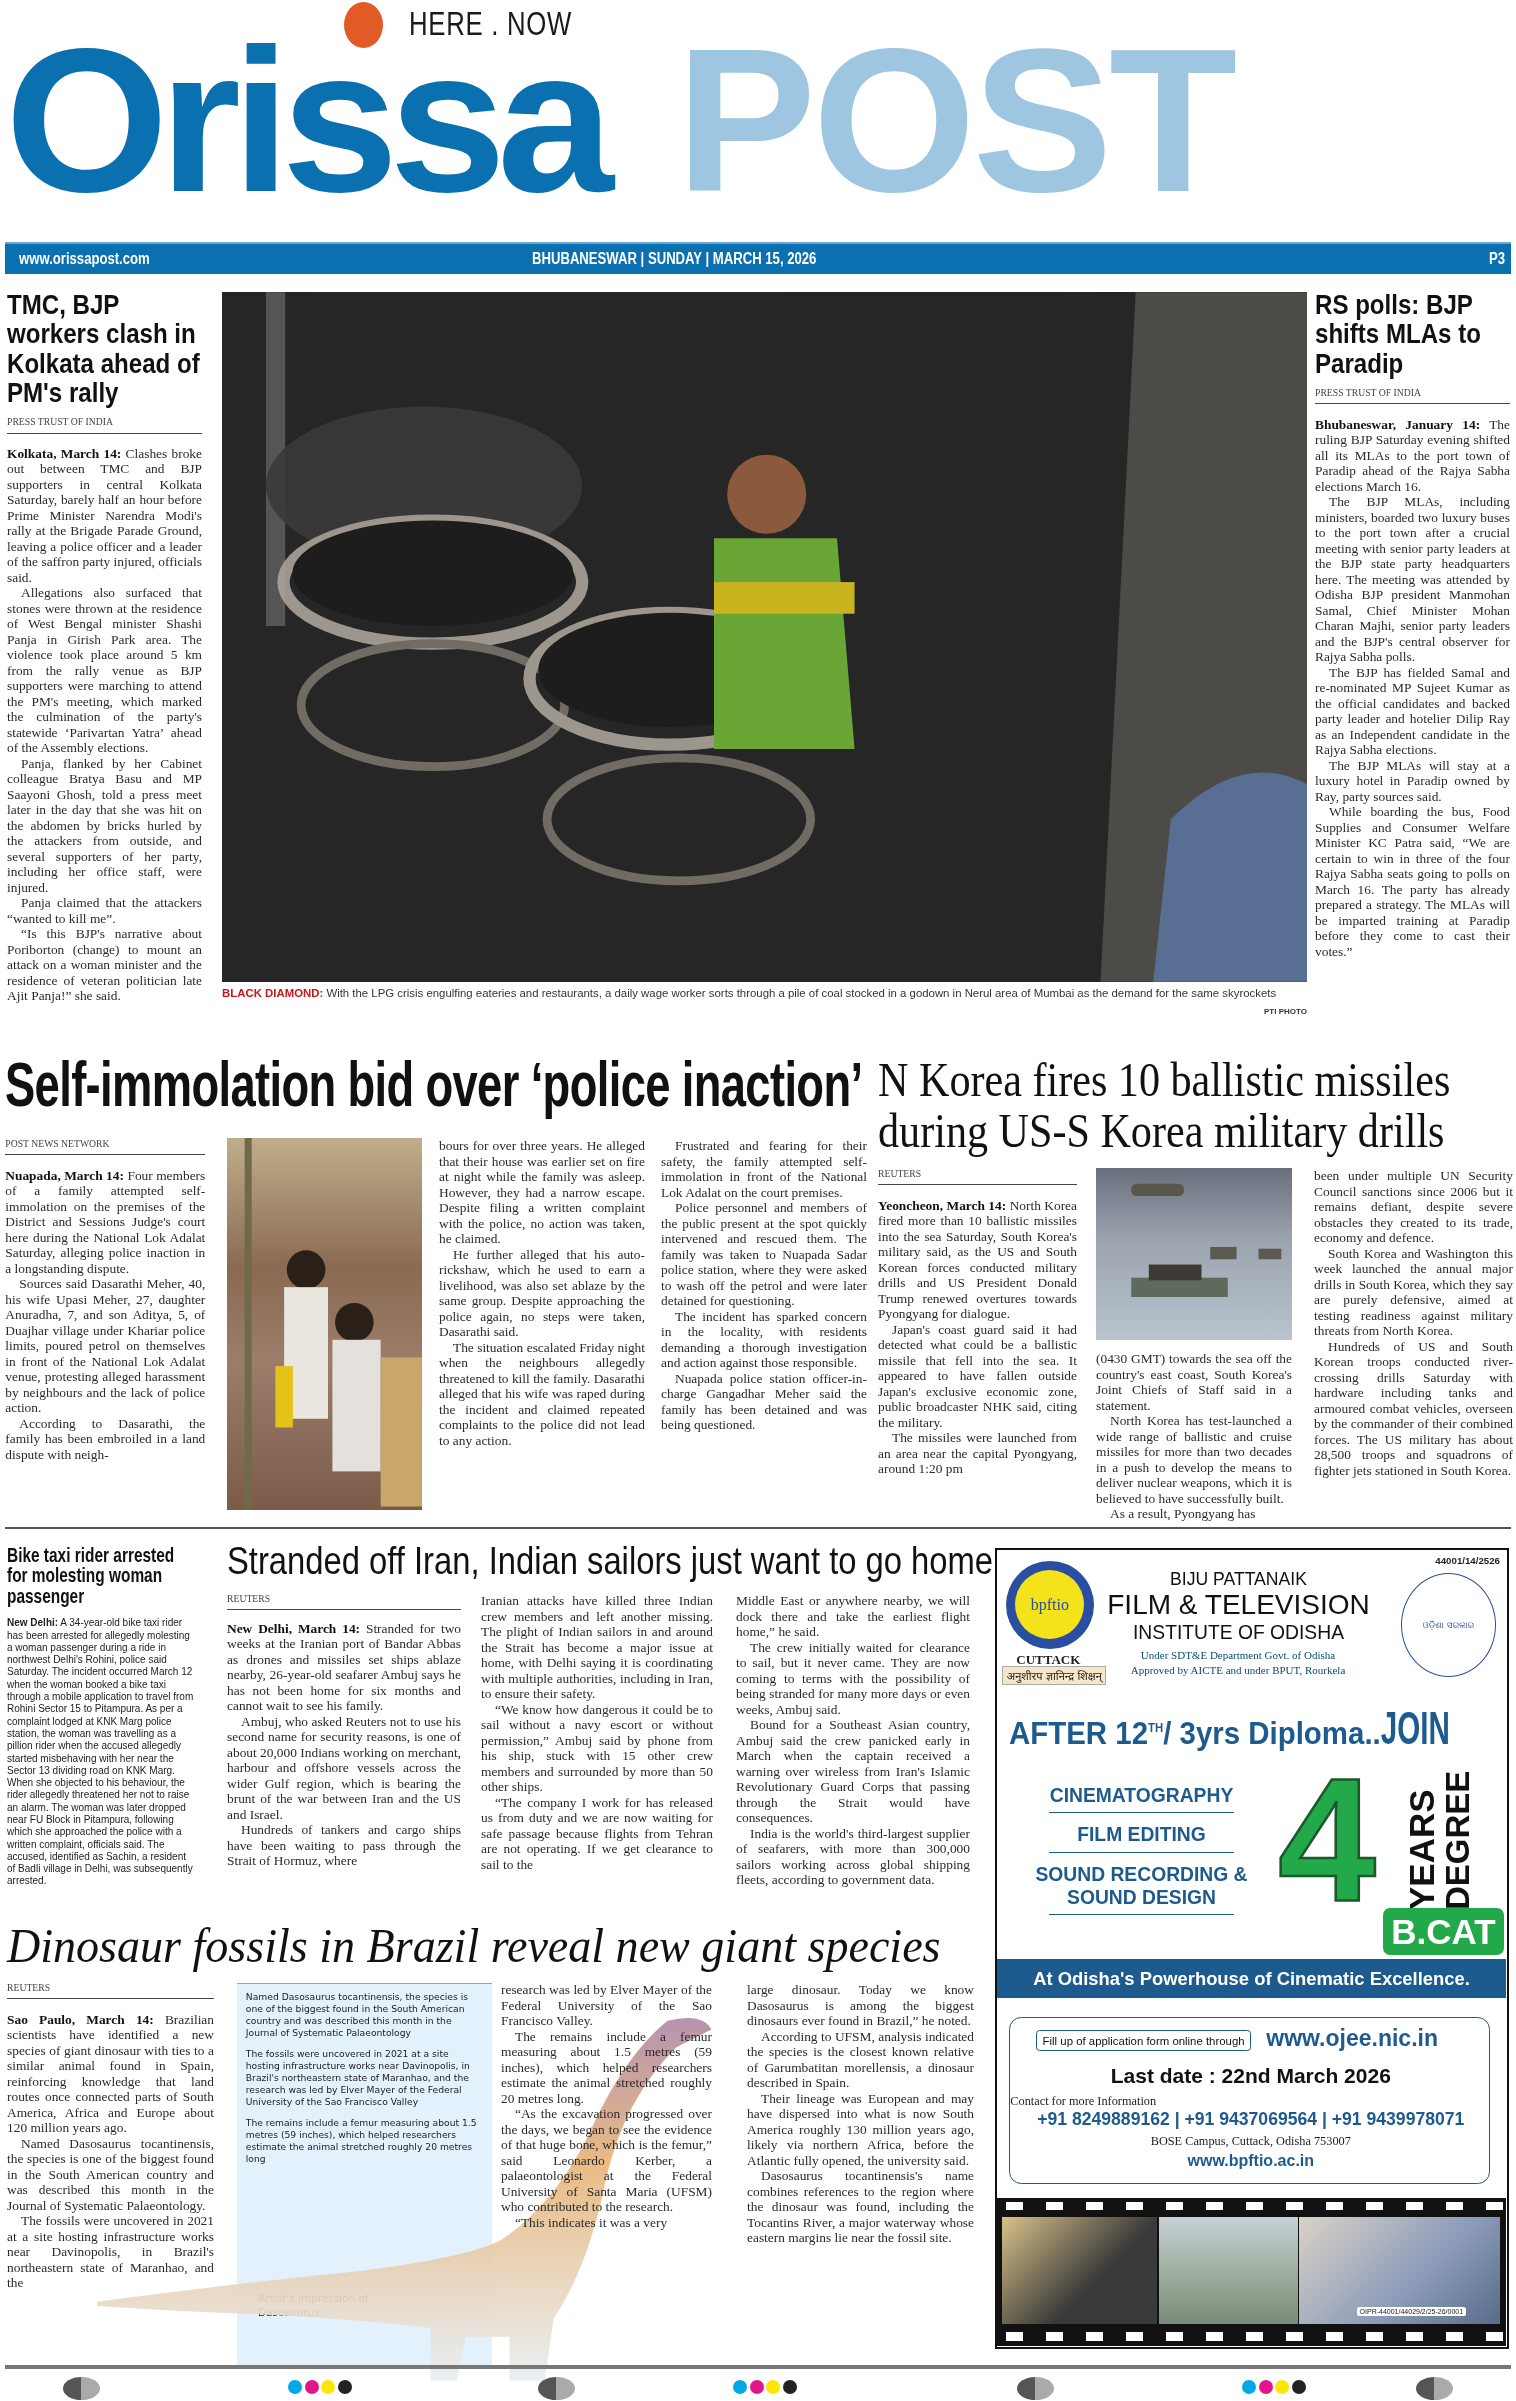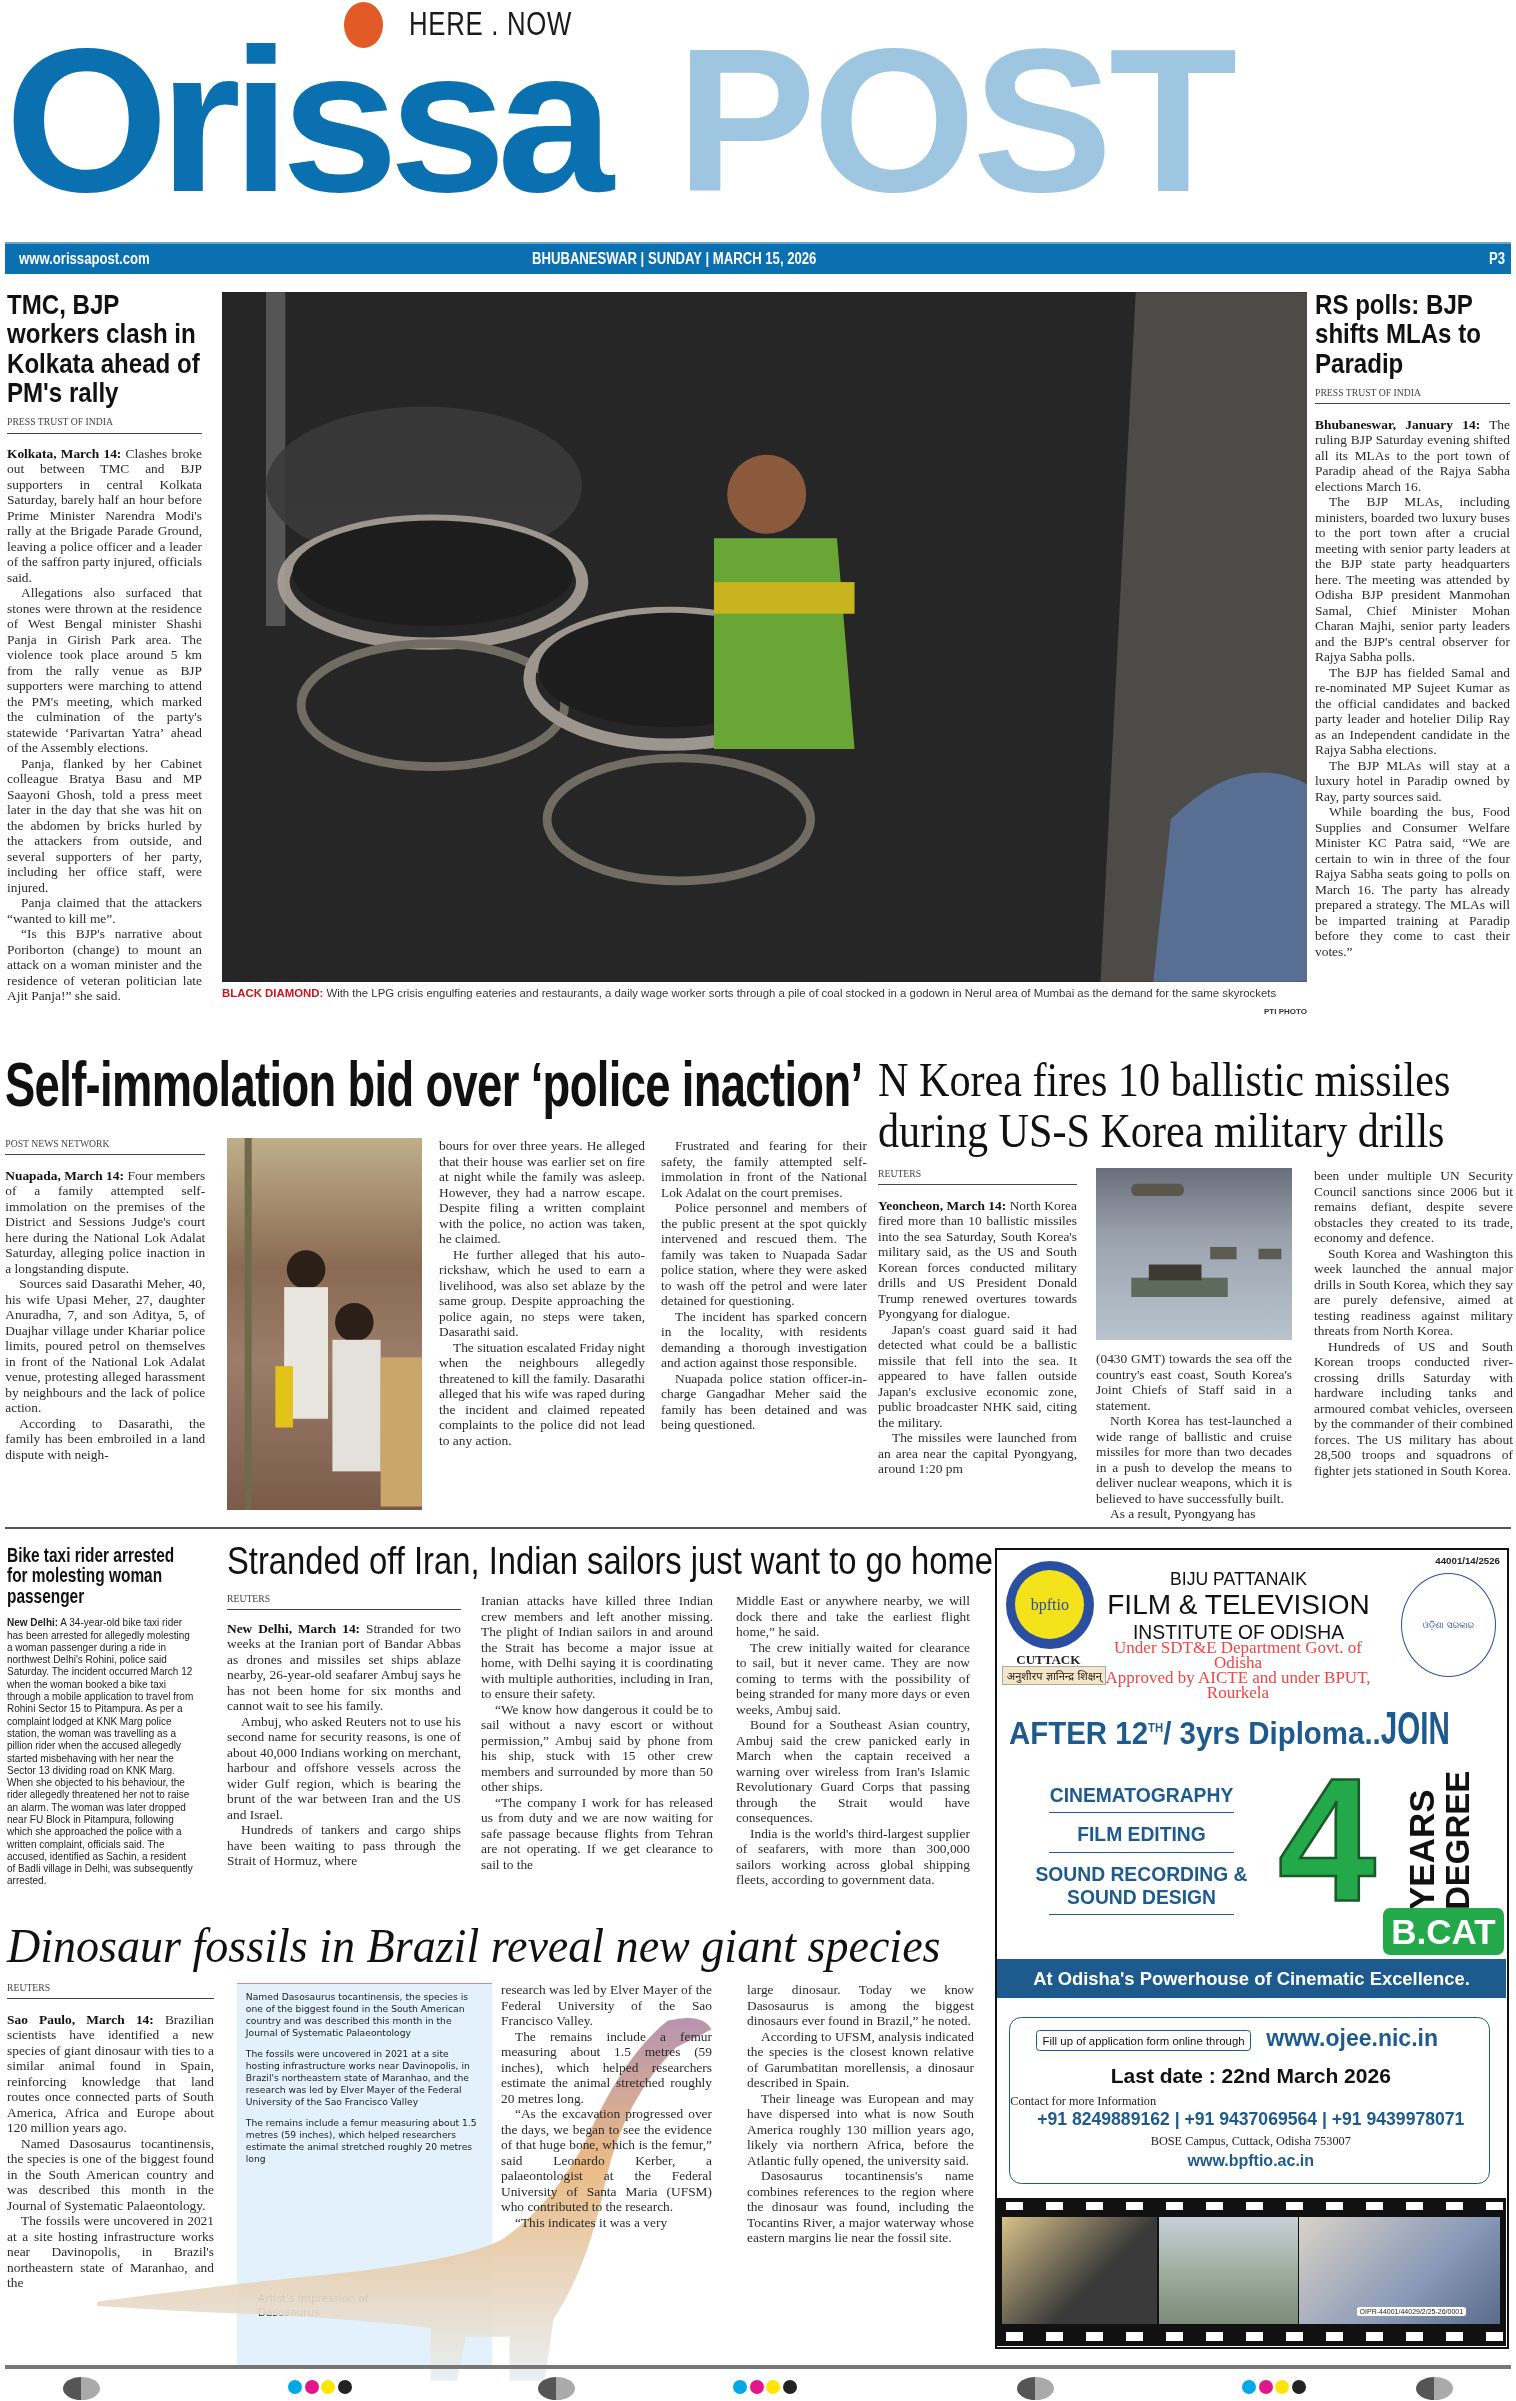--- a/index.html
+++ b/index.html
@@ -184,21 +184,21 @@
   </div>
 </div>
 
 <div class="abs" style="left:227px;top:1539px;width:755px">
   <div style="font-family:'Liberation Sans',sans-serif;font-size:39px;color:#111;transform:scaleX(.84);transform-origin:left top;width:905px;white-space:nowrap">Stranded off Iran, Indian sailors just want to go home</div>
 </div>
 <div class="abs" style="left:227px;top:1593px;width:234px">
   <div class="byline">REUTERS</div>
   <div class="body" style="margin-top:10.5px">
     <p class="first"><b>New Delhi, March 14:</b> <span>Stranded for two weeks at the Iranian port of Bandar Abbas as drones and missiles set ships ablaze nearby, 26-year-old seafarer Ambuj says he has not been home for six months and cannot wait to see his family.</span></p>
-    <p>Ambuj, who asked Reuters not to use his second name for security reasons, is one of about 40,000 Indians working on merchant, harbour and offshore vessels across the wider Gulf region, which is bearing the brunt of the war between Iran and the US and Israel.</p>
+    <p>Ambuj, who asked Reuters not to use his second name for security reasons, is one of about 20,000 Indians working on merchant, harbour and offshore vessels across the wider Gulf region, which is bearing the brunt of the war between Iran and the US and Israel.</p>
     <p>Hundreds of tankers and cargo ships have been waiting to pass through the Strait of Hormuz, where</p>
   </div>
 </div>
 <div class="abs" style="left:481px;top:1593px;width:232px">
   <div class="body">
     <p class="first">Iranian attacks have killed three Indian crew members and left another missing. The plight of Indian sailors in and around the Strait has become a major issue at home, with Delhi saying it is coordinating with multiple authorities, including in Iran, to ensure their safety.</p>
     <p>“We know how dangerous it could be to sail without a navy escort or without permission,” Ambuj said by phone from his ship, stuck with 15 other crew members and surrounded by more than 50 other ships.</p>
     <p>“The company I work for has released us from duty and we are now waiting for safe passage because flights from Tehran are not operating. If we get clearance to sail to the</p>
   </div>
 </div>
@@ -261,21 +261,21 @@
   <div class="abs ad-sans" style="right:7px;top:5.3px;font-size:9.7px;color:#222">44001/14/2526</div>
 
   <div class="abs" style="left:8.8px;top:10.5px;width:88px;height:88px;border-radius:50%;background:#2b4fa0;display:flex;align-items:center;justify-content:center">
     <div style="width:69px;height:69px;border-radius:50%;background:#f4e21a;display:flex;align-items:center;justify-content:center;font-family:'Liberation Serif',serif;font-size:16px;color:#2b4fa0">bpftio</div>
   </div>
   <div class="abs" style="left:19.3px;top:102px;font-family:'Liberation Serif',serif;font-weight:bold;font-size:13px">CUTTACK</div>
   <div class="abs" style="left:5.3px;top:116px;font-size:11px;border:0.9px solid #aaa;background:#f6e6c8;padding:0.9px 3.5px;font-family:'DejaVu Sans',sans-serif">अनुशीरप ज्ञानिन्द्र शिक्षन्</div>
   <div class="abs ad-sans" style="left:123px;top:19.3px;width:237px;text-align:center;font-size:17.6px;font-weight:normal;color:#111">BIJU PATTANAIK</div>
   <div class="abs ad-sans" style="left:101px;top:39px;width:281px;text-align:center;font-size:28px;font-weight:normal;color:#111">FILM &amp; TELEVISION</div>
   <div class="abs ad-sans" style="left:123px;top:72px;width:237px;text-align:center;font-size:19.3px;font-weight:normal;color:#111">INSTITUTE OF ODISHA</div>
-  <div class="abs" style="left:105px;top:90px;width:272px;text-align:center;font-family:'Liberation Serif',serif;font-size:17px;line-height:15px;color:#ef4444">
+  <div class="abs" style="left:105px;top:98px;width:272px;text-align:center;font-family:'Liberation Serif',serif;font-size:11px;line-height:15px;color:#0c4a6e">
     <div>Under SDT&amp;E Department Govt. of Odisha</div>
     <div>Approved by AICTE and under BPUT, Rourkela</div>
   </div>
   <div class="abs" style="left:404px;top:23px;width:95px;height:104px;border-radius:50%;border:1.8px solid #2b4fa0;display:flex;align-items:center;justify-content:center;font-size:8.8px;color:#2b4fa0">
       <span>ଓଡ଼ିଶା ସରକାର</span>
     </div>
 
   <div class="abs ad-sans blue" style="left:12.3px;top:151px;font-size:32px;white-space:nowrap;transform:scaleX(.92);transform-origin:left top">
     <span>AFTER 12</span><sup style="font-size:12.3px">TH</sup><span>/ 3yrs Diploma..</span><span style="font-size:46px;transform:scaleX(.7);display:inline-block;transform-origin:left bottom">JOIN</span>
   </div>

